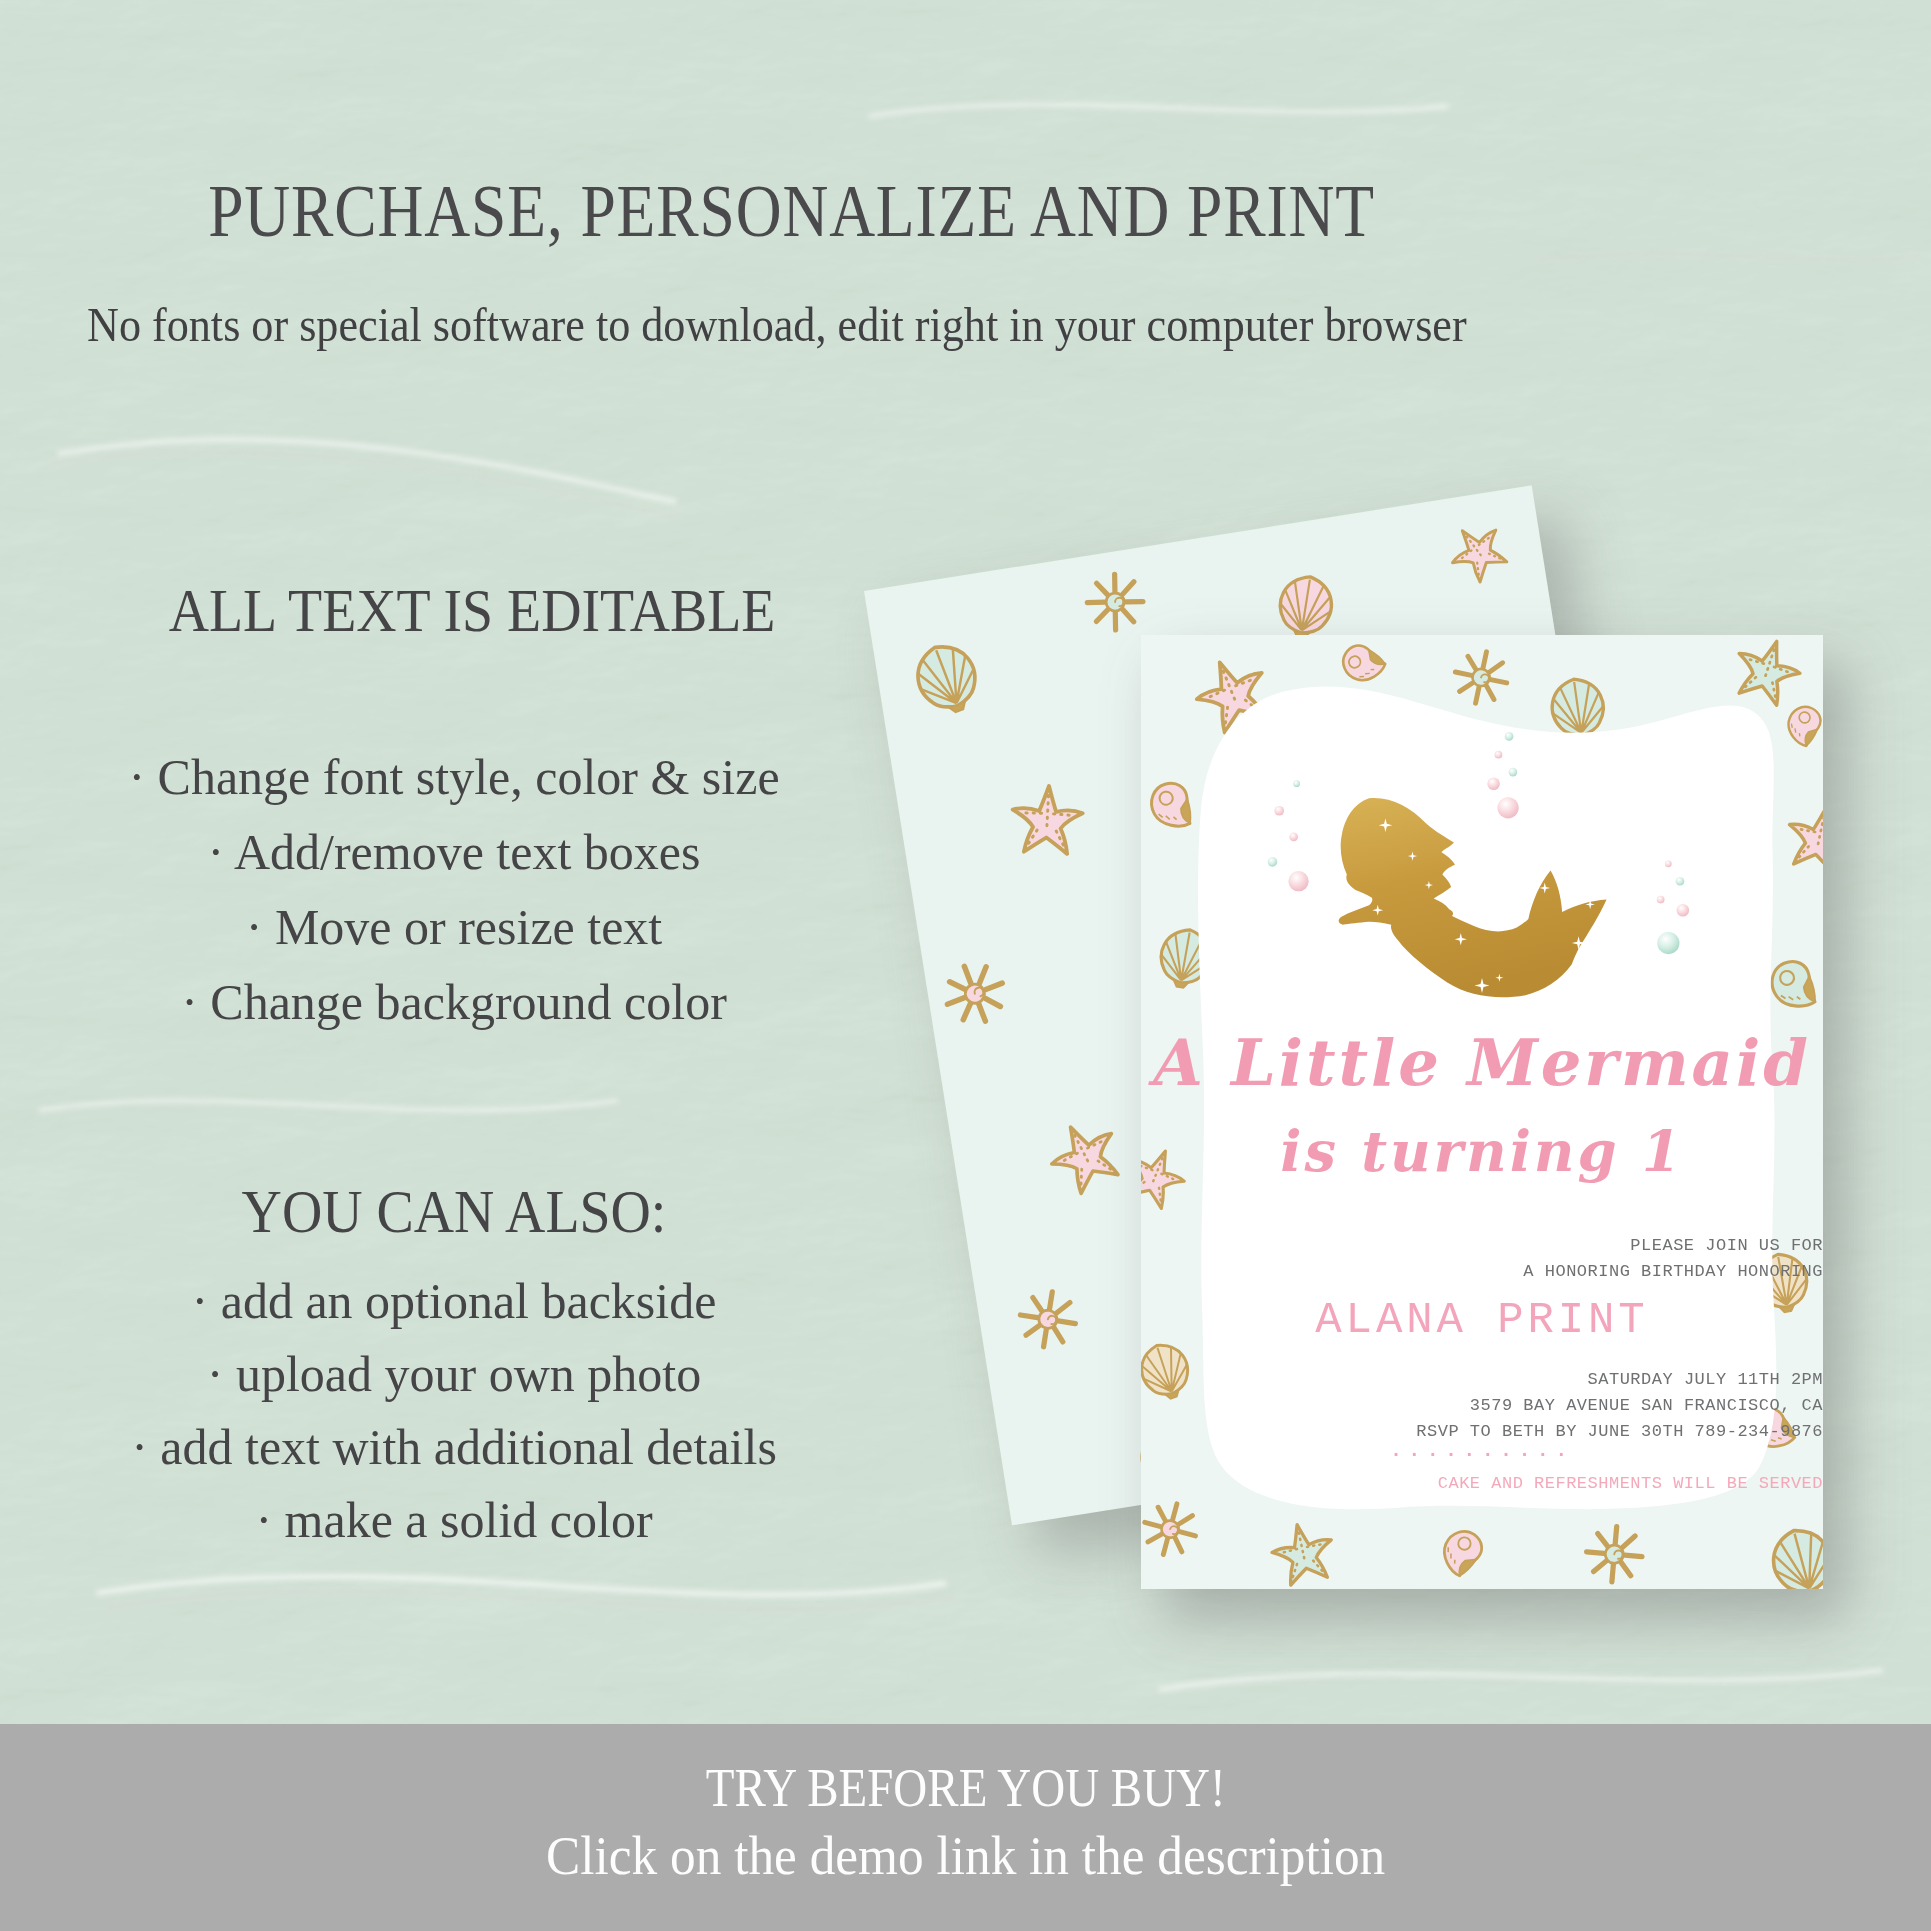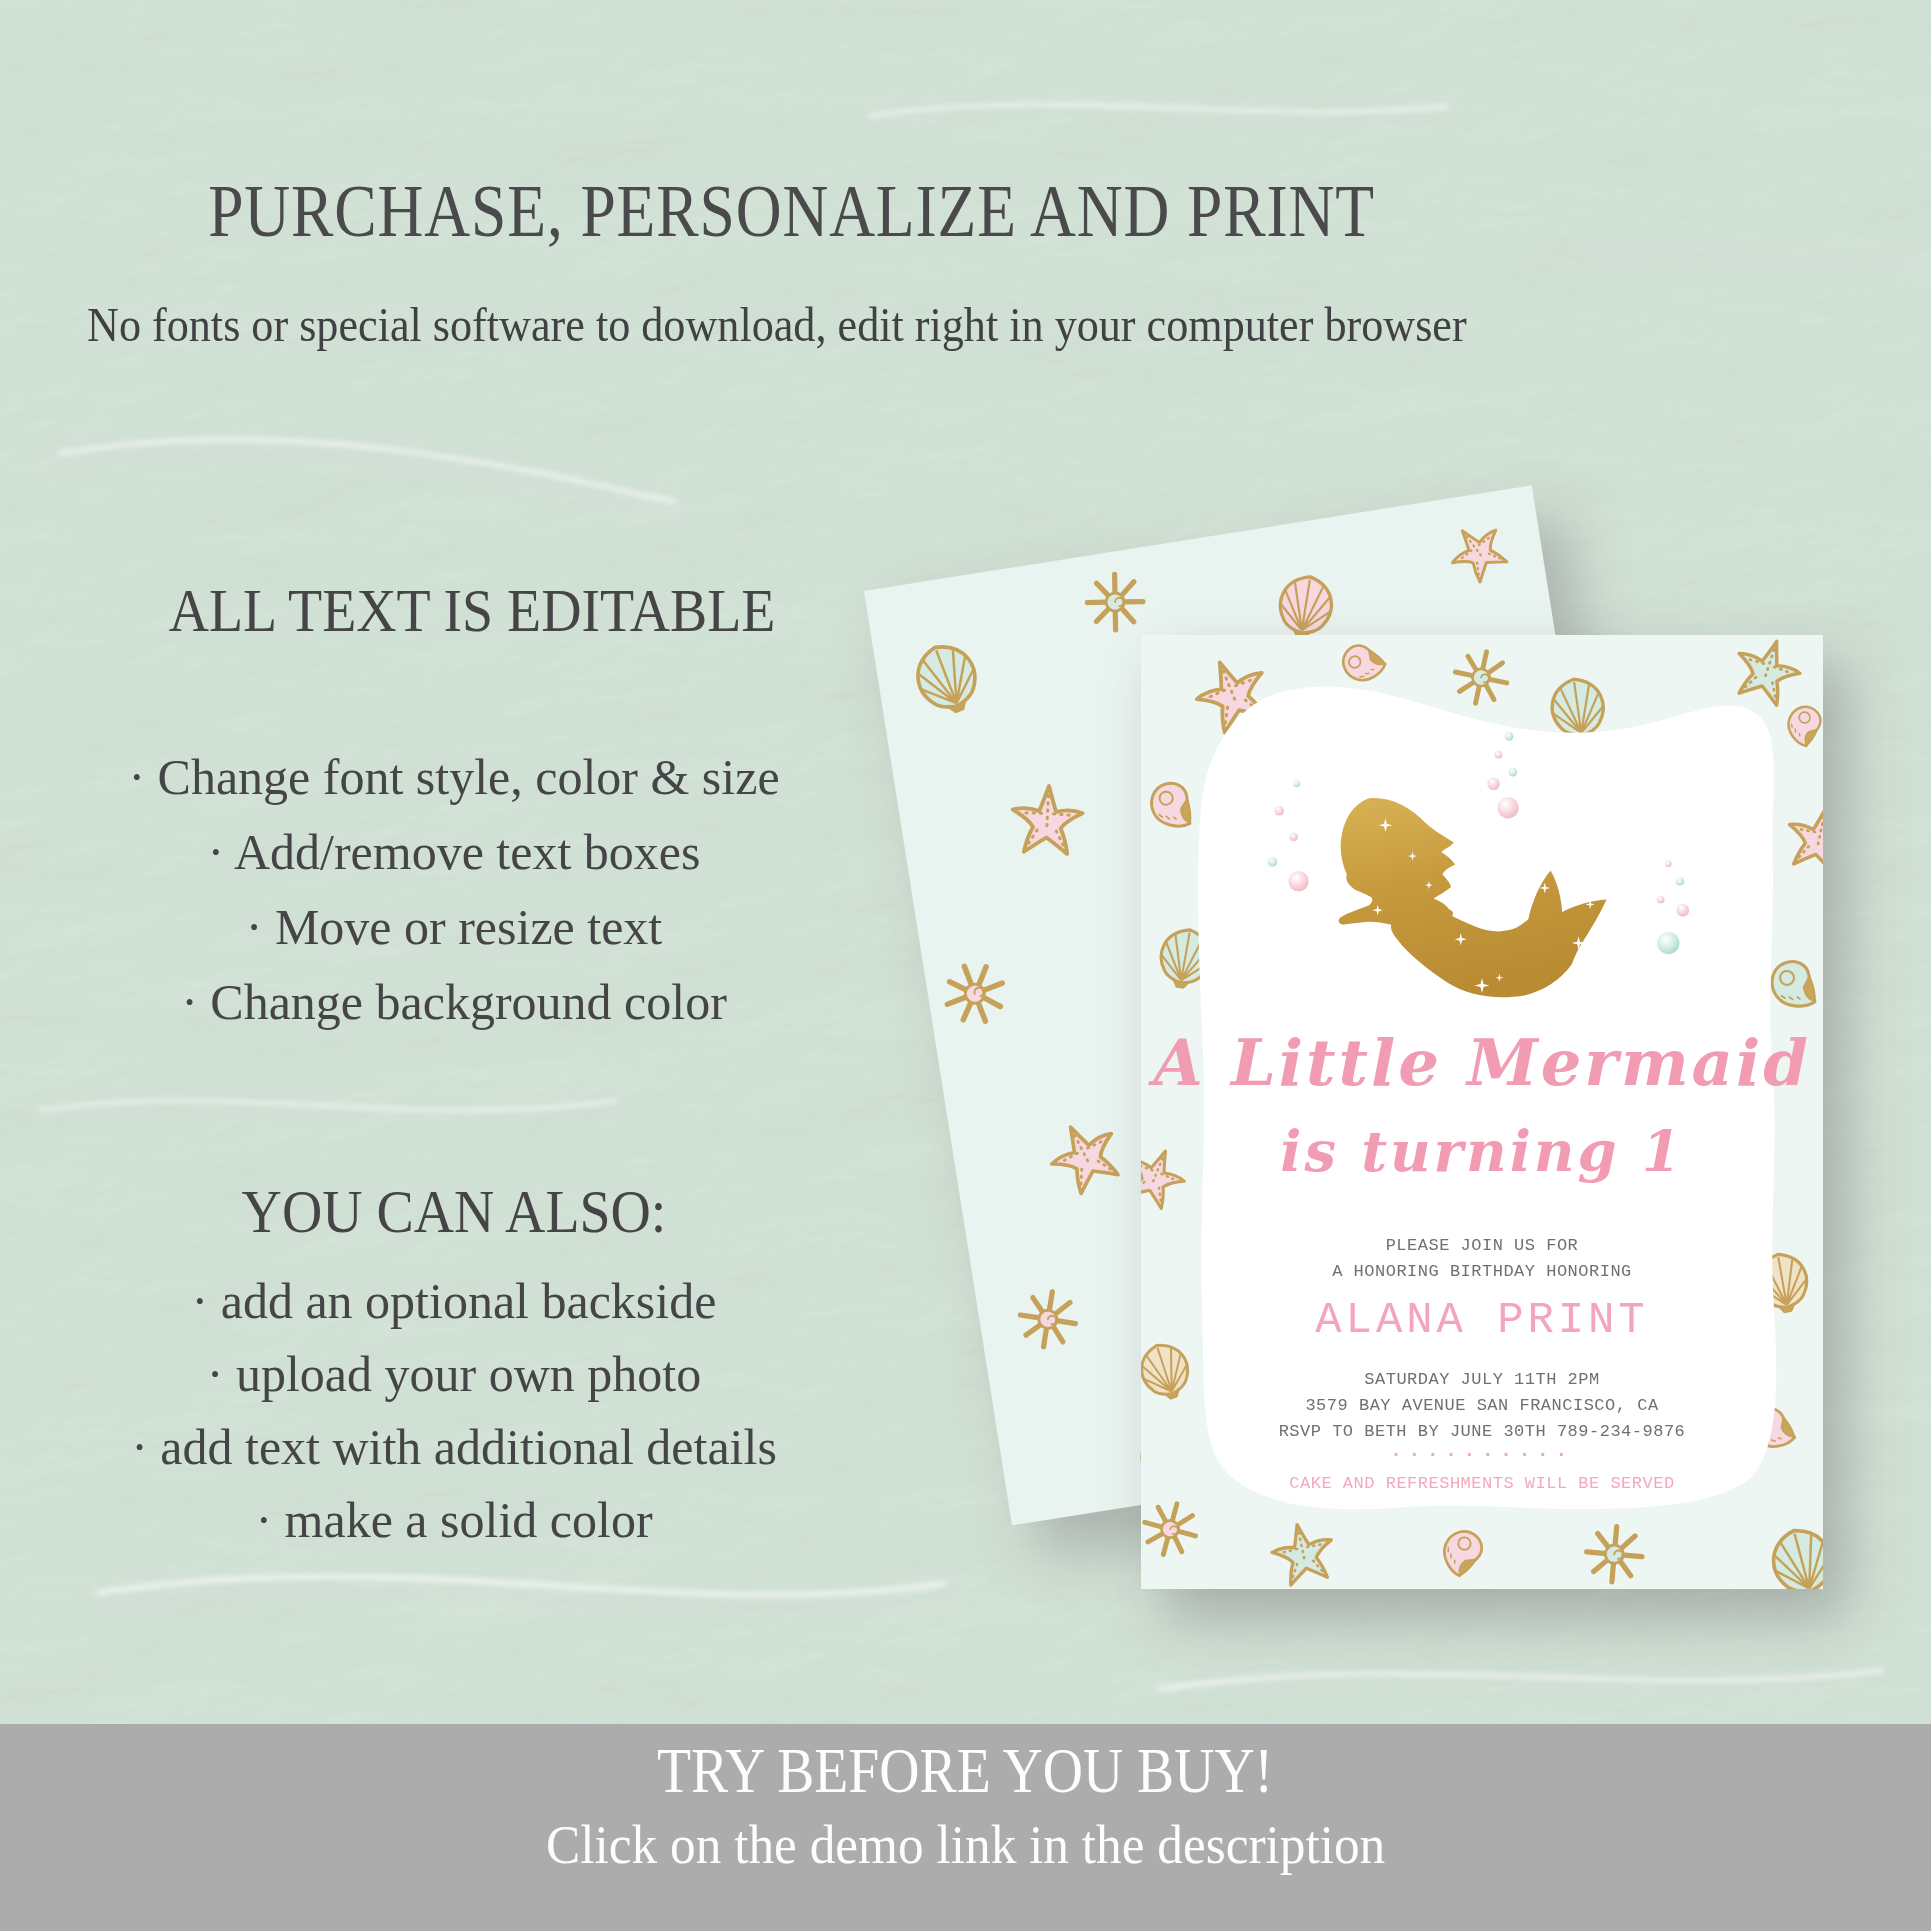--- a/index.html
+++ b/index.html
@@ -33,31 +33,31 @@
              box-shadow:25px 35px 58px rgba(105,105,105,.38);}
   .front-card{position:absolute;left:1141px;top:635px;width:682px;height:954px;
               background:#edf6f2;box-shadow:23px 29px 54px rgba(105,105,105,.42);}
   .card-art{position:absolute;left:0;top:0;}
 
   .inv-text{position:absolute;left:0;width:100%;text-align:center;white-space:nowrap;}
   .script{font-family:"DejaVu Serif",serif;font-style:italic;font-weight:600;color:#f29cb4;}
   .script1{top:390px;font-size:64px;letter-spacing:2.9px;}
   .script2{top:483px;font-size:56px;letter-spacing:2.9px;}
   .mono{font-family:"Liberation Mono",monospace;color:#6f7072;}
-  .inv-s{font-size:17px;letter-spacing:0.5px;}
+  .inv-s{font-size:17px;letter-spacing:0.5px;text-align:right;}
   .i1{top:601px;} .i2{top:627px;}
   .inv-name{top:660px;font-size:44px;letter-spacing:3.9px;color:#f2a5bb;}
   .d1{top:735px;} .d2{top:761px;} .d3{top:787px;}
   .dots{top:809px;font-size:19.3px;font-weight:bold;letter-spacing:6.8px;color:#f2a5bb;}
   .footer-line{top:839px;color:#f4a9bb;}
 
   
   .banner{position:absolute;left:0;top:1724px;width:1931px;height:207px;
           background:#acacac;text-align:center;color:#fdfdfd;}
-  .banner-title{margin-top:10px;font-size:64px;white-space:nowrap;}
+  .banner-title{margin-top:33px;font-size:54px;white-space:nowrap;}
   .banner-title .condense{transform:scaleX(.87);}
   .banner-sub{margin-top:5.8px;font-size:54px;white-space:nowrap;}
   .banner-sub .condense{transform:scaleX(.95);}
 </style>
 </head>
 <body>
 
 <div class="stage">
 
   <svg class="texture" width="1931" height="1931" aria-hidden="true" viewBox="0 0 2000 2000">

